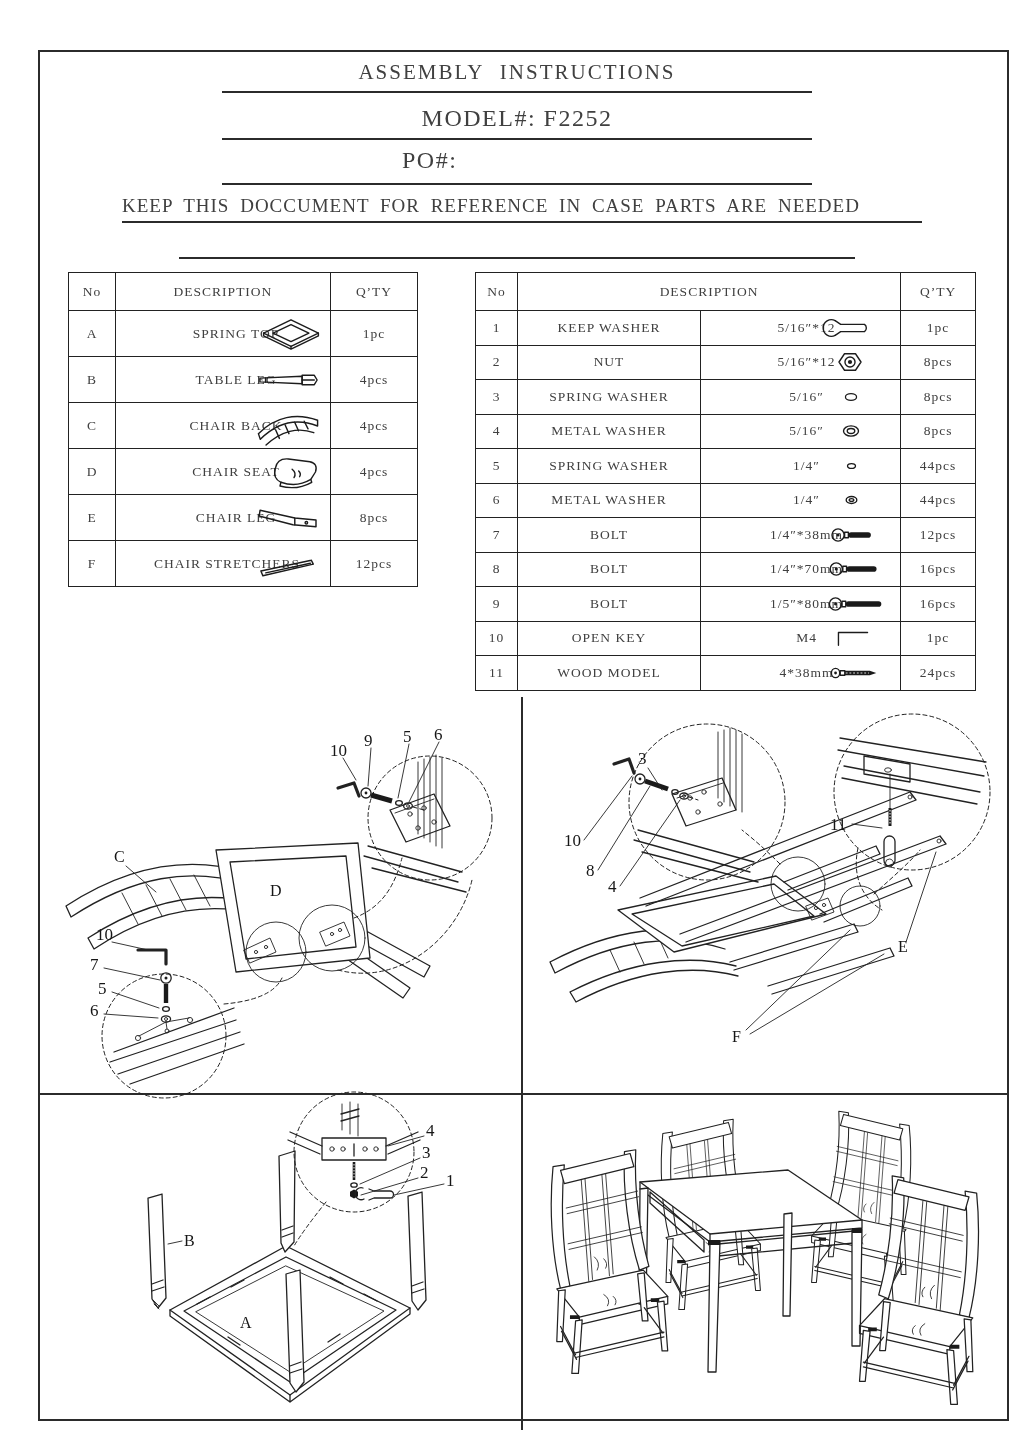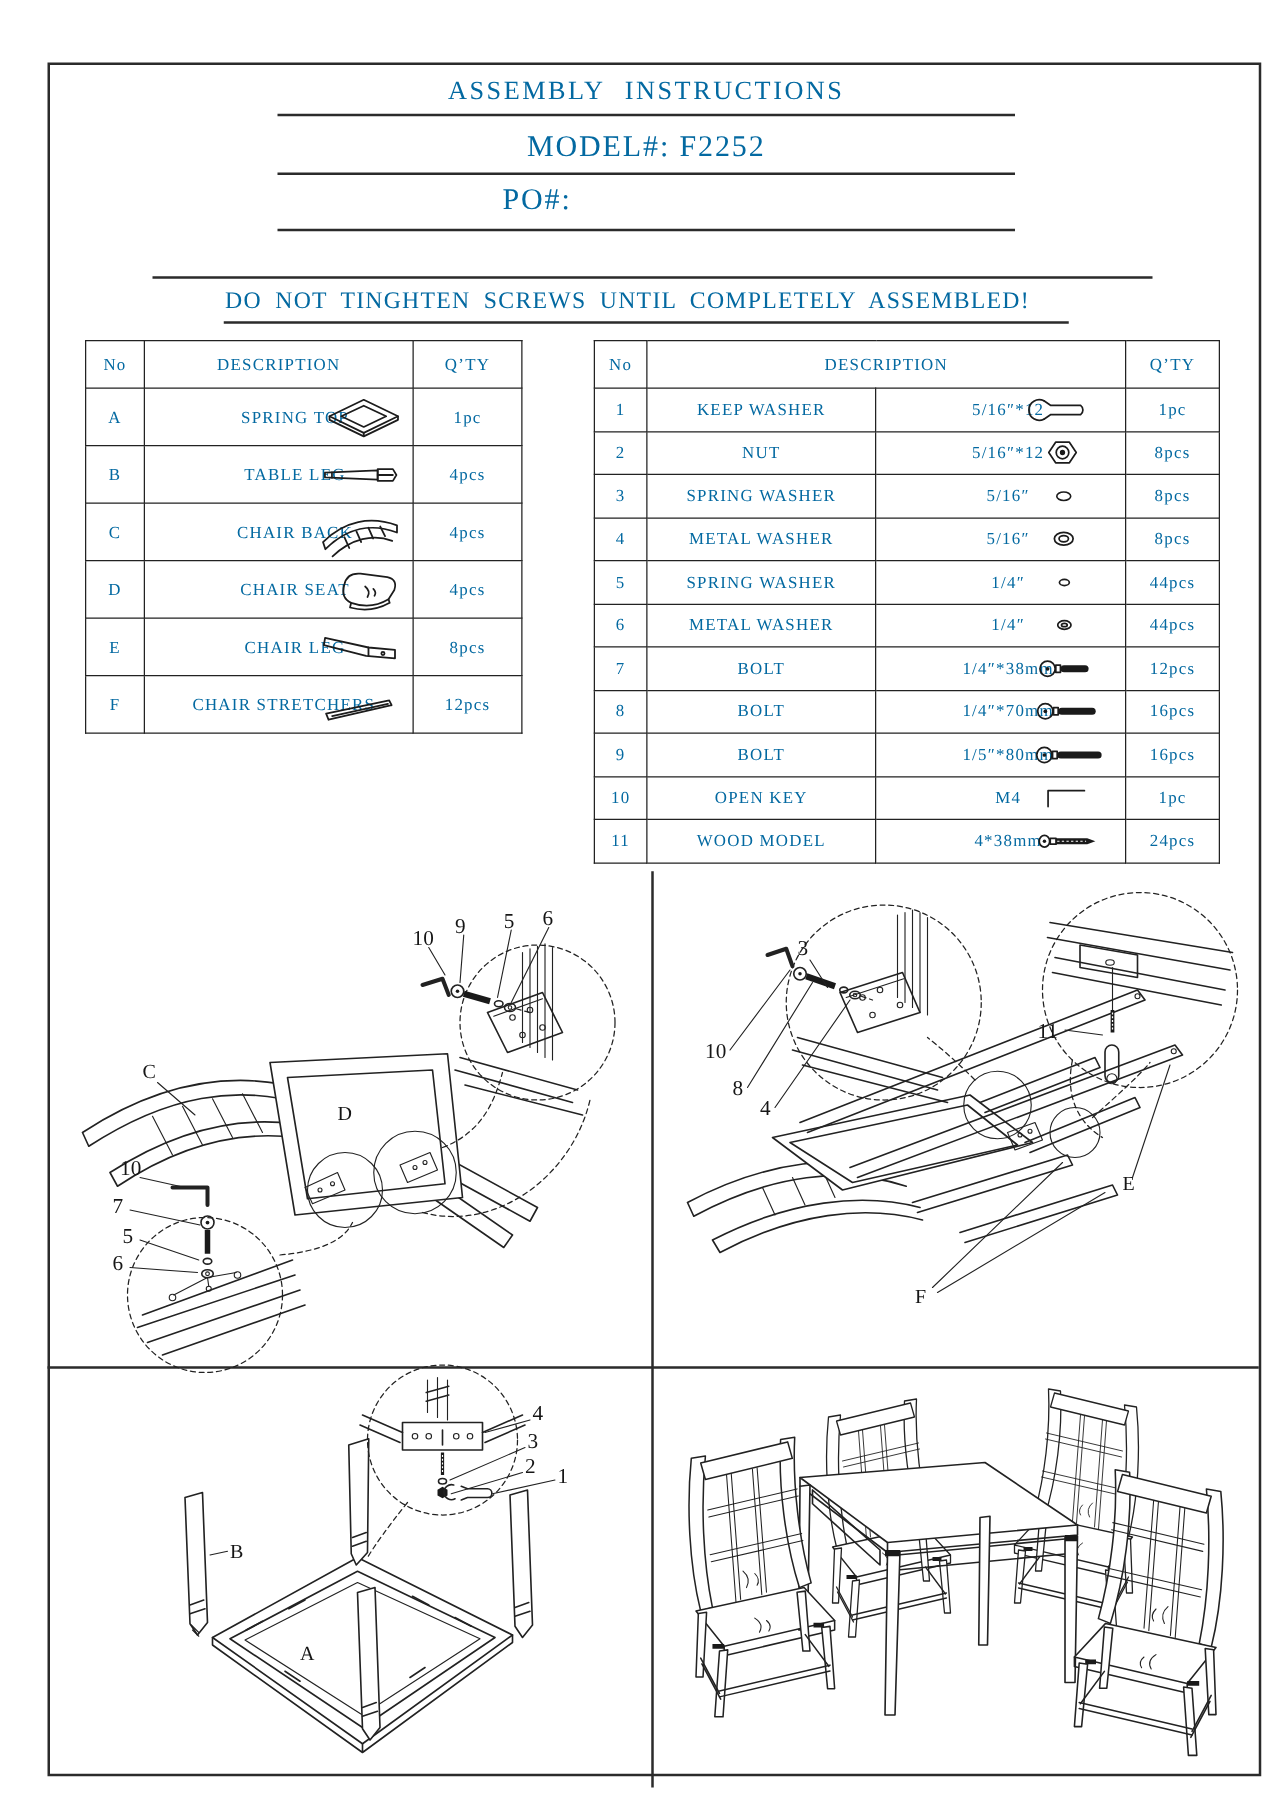--- a/index.html
+++ b/index.html
@@ -1,17 +1,17 @@
 <!DOCTYPE html>
 <html><head>
 <meta charset="utf-8">
 <style>
   html,body{margin:0;padding:0;background:#fff;}
   #page{position:relative;width:1024px;height:1448px;background:#fff;overflow:hidden;
-        font-family:"Liberation Serif",serif;color:#0369a1;}
+        font-family:"Liberation Serif",serif;color:#404040;}
   .abs{position:absolute;}
   .pborder{left:38px;top:50px;width:967px;height:1367px;border:2px solid #2b2b2b;}
   .rule{background:#2b2b2b;height:2px;}
   .hdr{white-space:nowrap;}
   .title{font-size:21px;letter-spacing:2px;word-spacing:9px;text-align:center;}
   .model{font-size:24px;letter-spacing:1.5px;}
   .notice{font-size:19px;letter-spacing:1px;word-spacing:5px;}
   table.ptable{position:absolute;border-collapse:collapse;table-layout:fixed;background:#fff;}
   .ptable th,.ptable td{border:1.5px solid #222;font-weight:normal;font-size:13.5px;
         letter-spacing:1px;text-align:center;vertical-align:middle;padding:0;overflow:hidden;}
@@ -145,23 +145,23 @@
 
   <div class="abs hdr title" style="left:222px;top:60px;width:590px;">ASSEMBLY INSTRUCTIONS</div>
   <div class="abs rule" style="left:222px;top:91px;width:590px;"></div>
 
   <div class="abs hdr model" style="left:222px;top:105px;width:590px;text-align:center;">MODEL#: F2252</div>
   <div class="abs rule" style="left:222px;top:138px;width:590px;"></div>
 
   <div class="abs hdr model" style="left:402px;top:147px;">PO#:</div>
   <div class="abs rule" style="left:222px;top:183px;width:590px;"></div>
 
+  <div class="abs hdr notice" style="left:122px;top:195px;">KEEP THIS DOCCUMENT FOR REFERENCE IN CASE PARTS ARE NEEDED</div>
   <div class="abs rule" style="left:122px;top:221px;width:800px;"></div>
 
-  <div class="abs hdr notice" style="left:180px;top:230px;">DO NOT TINGHTEN SCREWS UNTIL COMPLETELY ASSEMBLED!</div>
   <div class="abs rule" style="left:179px;top:257px;width:676px;"></div>
 
   <table class="ptable" style="left:68px;top:272px;width:349px;">
     <colgroup>
         <col style="width:47px">
         <col style="width:215px">
         <col style="width:87px">
       </colgroup>
     <tbody>
         <tr style="height:38px">

